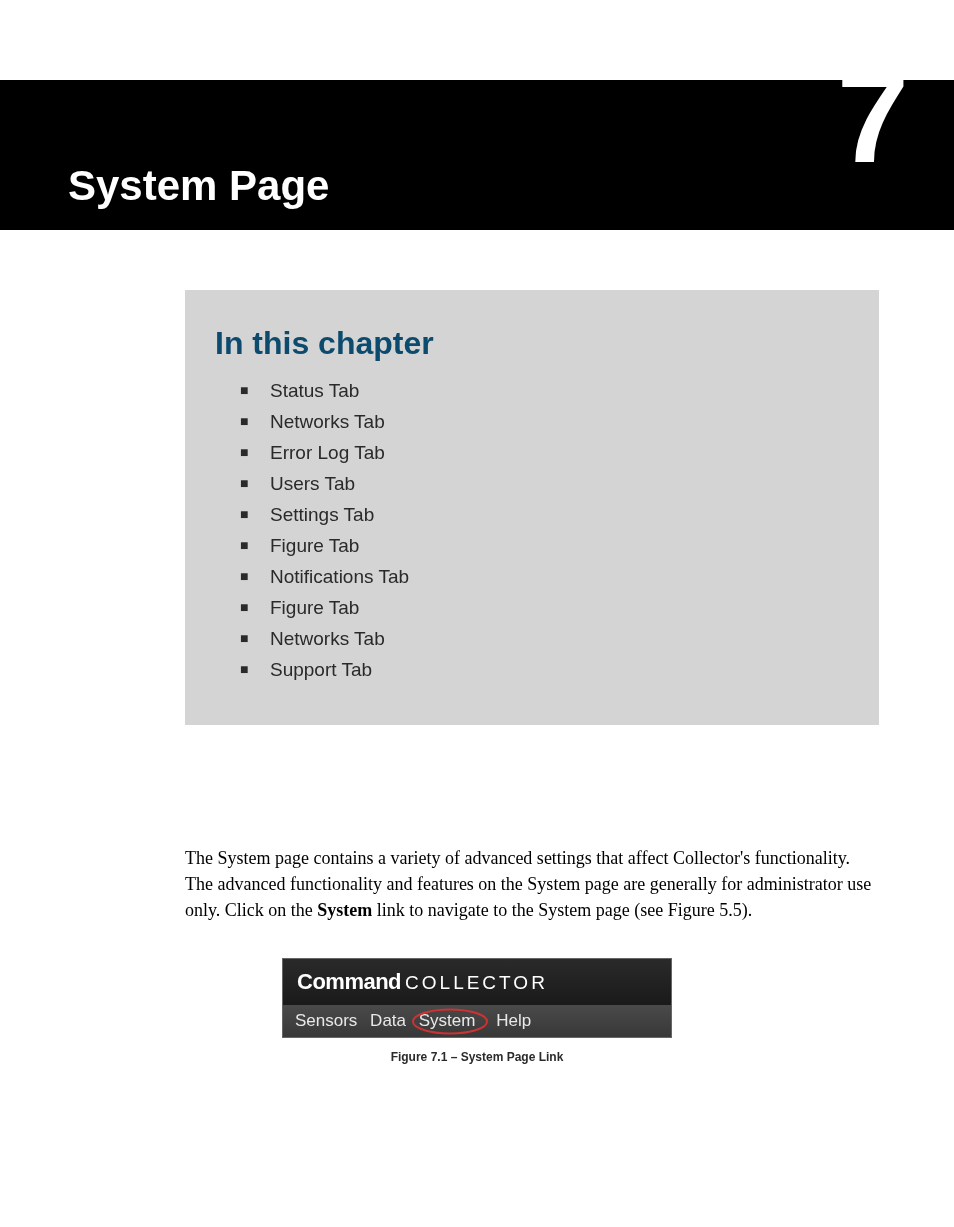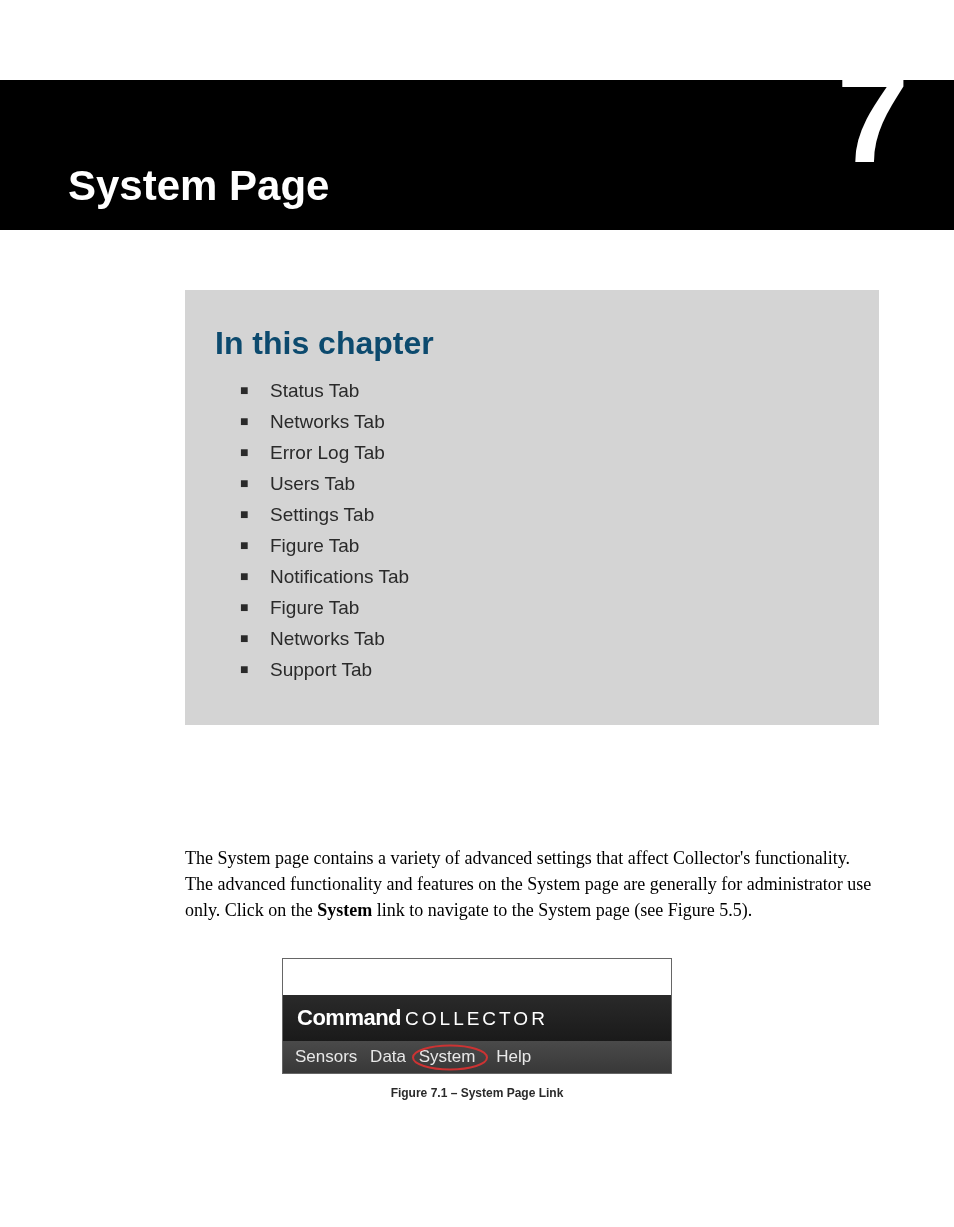--- a/index.html
+++ b/index.html
@@ -83,21 +83,20 @@
       display: inline-block;
       width: 390px;
       border: 1px solid #666;
     }
     .app-header {
       background: linear-gradient(to bottom, #2a2a2a, #1a1a1a);
       color: #fff;
       padding: 10px 14px 10px 14px;
       text-align: left;
       font-family: Arial, sans-serif;
-      margin-top: 36px;
     }
     .app-brand-bold {
       font-weight: 900;
       font-size: 22px;
       letter-spacing: -0.5px;
     }
     .app-brand-light {
       font-weight: 300;
       font-size: 19px;
       letter-spacing: 3px;

